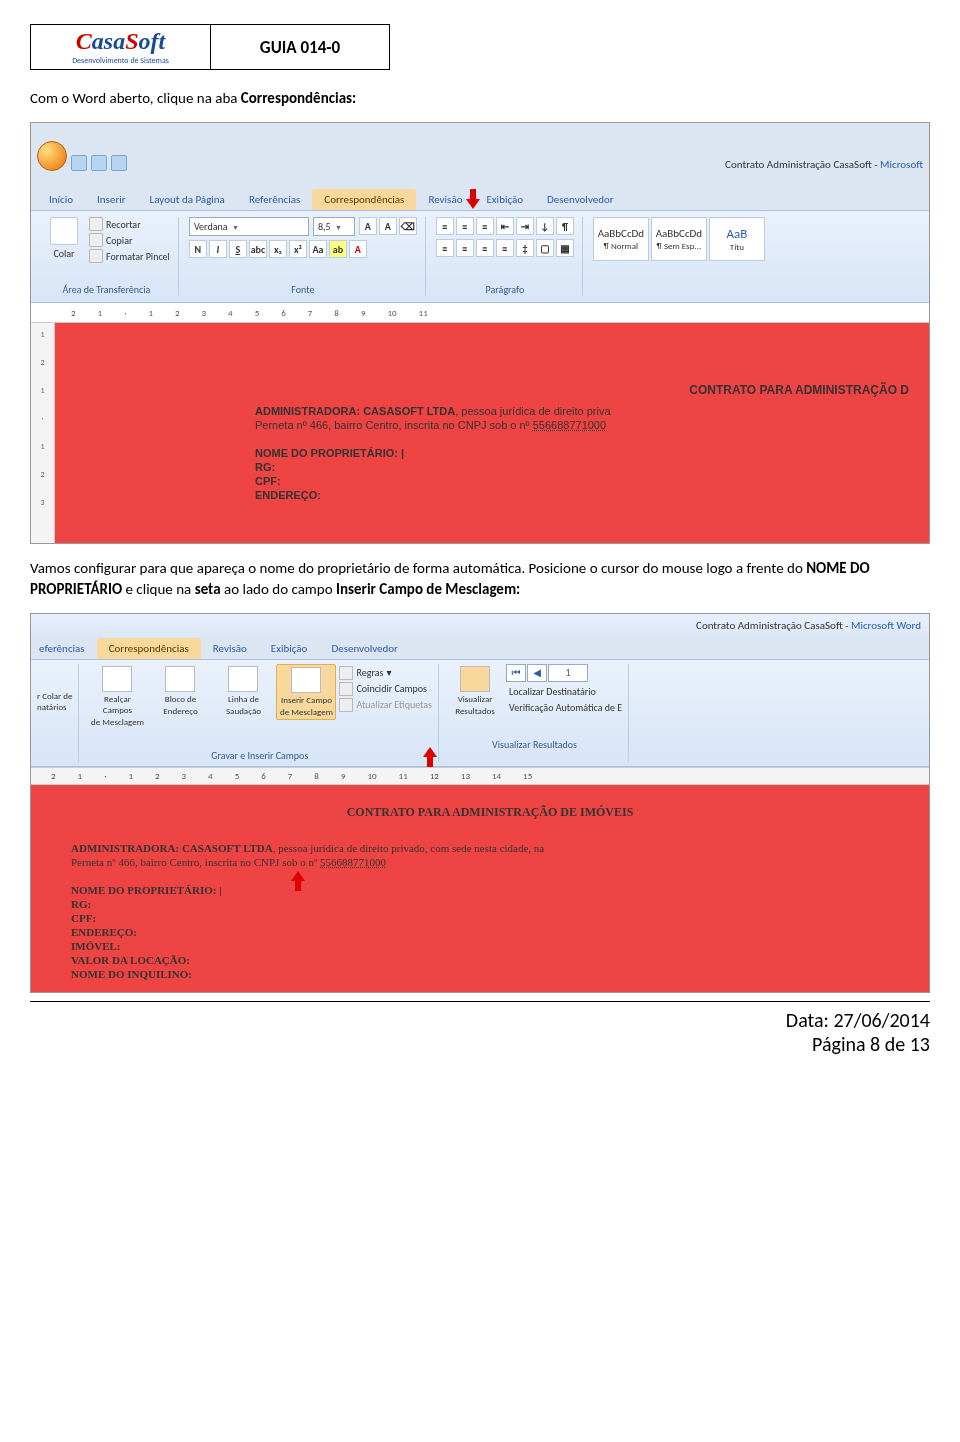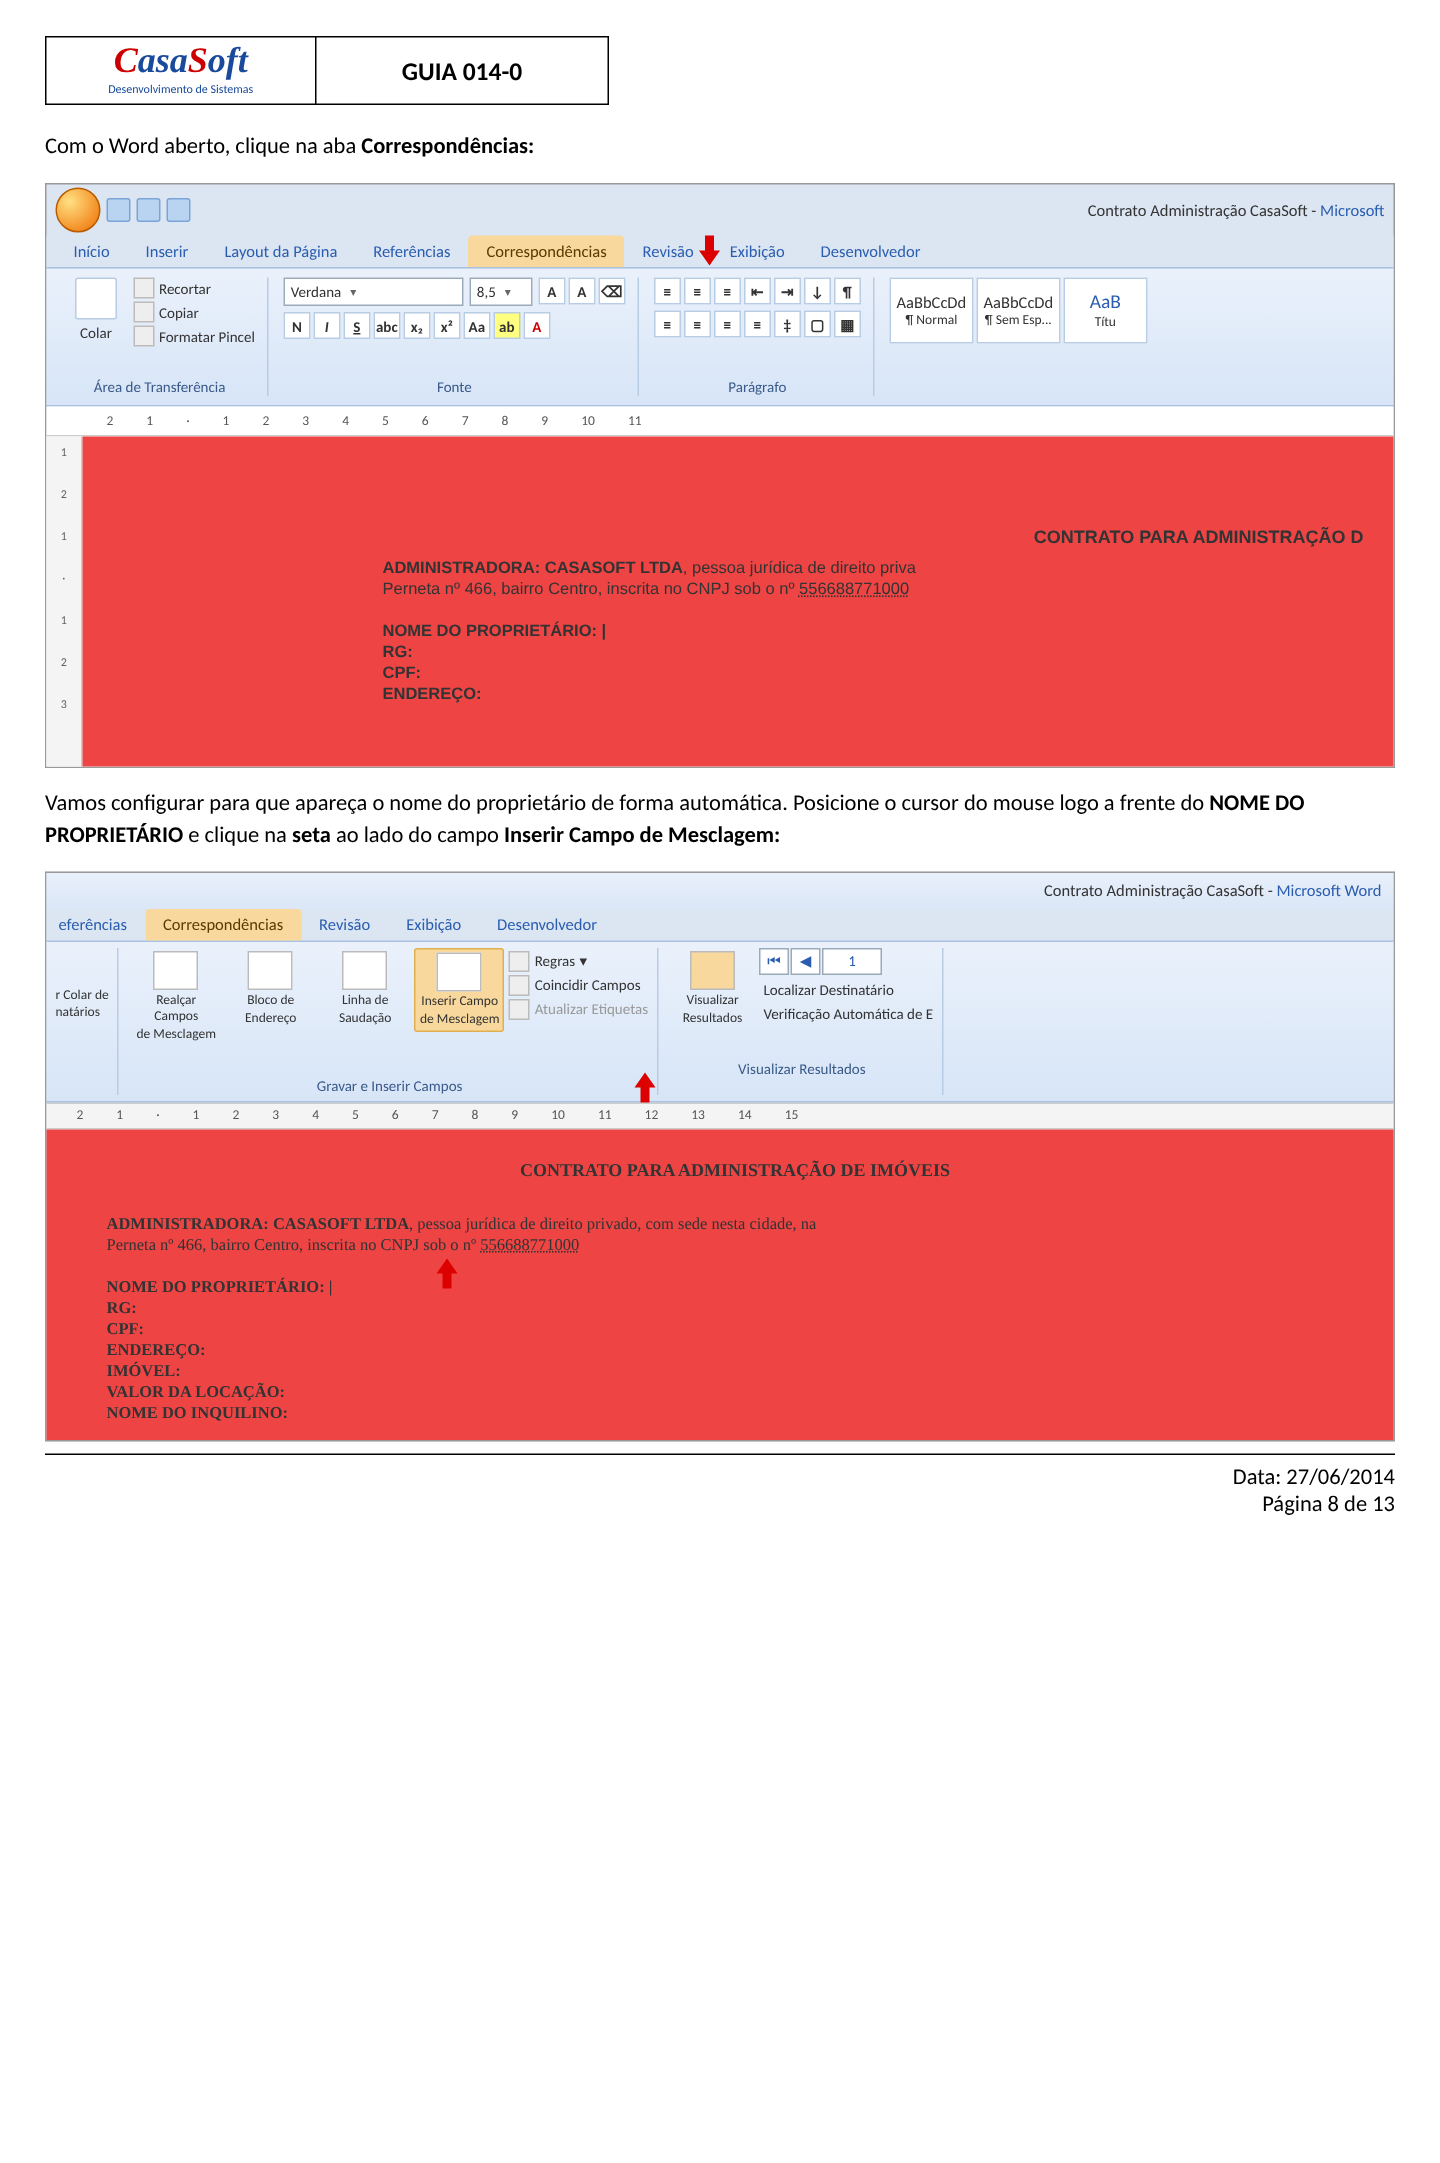--- a/index.html
+++ b/index.html
@@ -2,31 +2,31 @@
 <html><head>
 <meta charset="utf-8">
 <style>
 *{box-sizing:border-box;margin:0;padding:0}
 body{font-family:Calibri,Arial,sans-serif;background:#fff;width:960px;margin:0 auto;color:#000;font-size:14px}
 .page{padding:24px 30px}
 .header-row{display:flex;align-items:stretch;gap:0;margin-bottom:18px}
 .header-cell{border:1px solid #000;padding:6px 10px;display:flex;align-items:center;justify-content:center}
 .logo-cell{width:180px;border-right:none;flex-direction:column;padding:4px}
 .title-cell{flex:1;font-weight:bold;font-size:17px;border-right:none}
-.guide-cell{width:196px;font-weight:bold;font-size:17px}
+.guide-cell{width:180px;font-weight:bold;font-size:17px}
 .logo-text{font-family:Georgia,serif;font-size:24px;font-weight:bold;font-style:italic;color:#1a4a9c;line-height:1}
 .logo-text .red{color:#c00}
 .logo-sub{font-size:8px;color:#1a4a9c;margin-top:2px}
 .body-text{font-size:15px;margin:14px 0;line-height:1.35}
 .body-text b{font-weight:bold}
 
 .word-shot{border:1px solid #999;margin:8px 0;background:#dce6f2;font-size:11px;color:#333}
 .word-titlebar{background:linear-gradient(#e8f0fb,#dbe7f7);height:24px;display:flex;align-items:center;justify-content:flex-end;padding:0 8px;font-size:11px}
 .word-titlebar span{color:#2a5db0}
-.qat{display:flex;align-items:center;padding:2px 6px;gap:4px}
+.qat{display:flex;align-items:flex-end;padding:18px 6px;gap:4px}
 .qat .orb{width:30px;height:30px;border-radius:50%;background:radial-gradient(circle at 30% 30%,#ffe082,#ef6c00);border:1px solid #b85c00}
 .qat .qicon{width:16px;height:16px;background:#b8d4f0;border:1px solid #7aa3d8;border-radius:2px}
 .tabs{display:flex;background:#dce6f2;padding:0 6px;border-bottom:1px solid #a9c0e0}
 .tab{padding:4px 12px;font-size:11px;color:#2a5db0;cursor:pointer}
 .tab.active{background:#f8d89c;color:#5a3a00;border-radius:3px 3px 0 0}
 .ribbon{background:linear-gradient(#eaf1fb,#d7e5f7);padding:6px 4px;display:flex;gap:2px;border-bottom:1px solid #a9c0e0}
 .rgroup{border-right:1px solid #b8cce4;padding:0 8px;display:flex;flex-direction:column;justify-content:space-between}
 .rgroup-label{text-align:center;font-size:10px;color:#3a5a8a;margin-top:20px}
 .rg-body{display:flex;gap:4px;align-items:flex-start}
 .big-btn{display:flex;flex-direction:column;align-items:center;width:42px;font-size:10px;text-align:center;gap:2px}
@@ -63,21 +63,21 @@
 .med-btn.hl{background:#f8d89c;border:1px solid #e0b050;border-radius:2px}
 .med-btn .micon{width:30px;height:26px;background:#fff;border:1px solid #bbb}
 .side-list{display:flex;flex-direction:column;gap:2px;font-size:10px;padding:2px 0}
 .side-list div{display:flex;align-items:center;gap:3px}
 .side-list .si{width:14px;height:14px;background:#eee;border:1px solid #bbb}
 .nav-btns{display:flex;gap:1px}
 .nav-btns span{width:20px;height:18px;border:1px solid #9ab;background:#fff;display:inline-flex;align-items:center;justify-content:center;font-size:10px;color:#2a5db0}
 
 .ruler2{background:#f4f4f4;height:18px;border-top:1px solid #ccc;border-bottom:1px solid #ccc;font-size:9px;color:#555;display:flex;align-items:center;padding-left:20px;gap:22px}
 
-.footer{font-size:15px}
+.footer{font-size:20px}
 .footer hr{border:none;border-top:1px solid #000;margin:6px 0}
 .footer-lines{text-align:right}
 
 .arrow-pos1{position:absolute;left:435px;top:0}
 .arrow-pos2{position:absolute;left:392px;bottom:-4px}
 .arrow-pos3{position:absolute;left:260px;top:86px}
 .rel{position:relative}
 </style>
 </head>
 <body>

